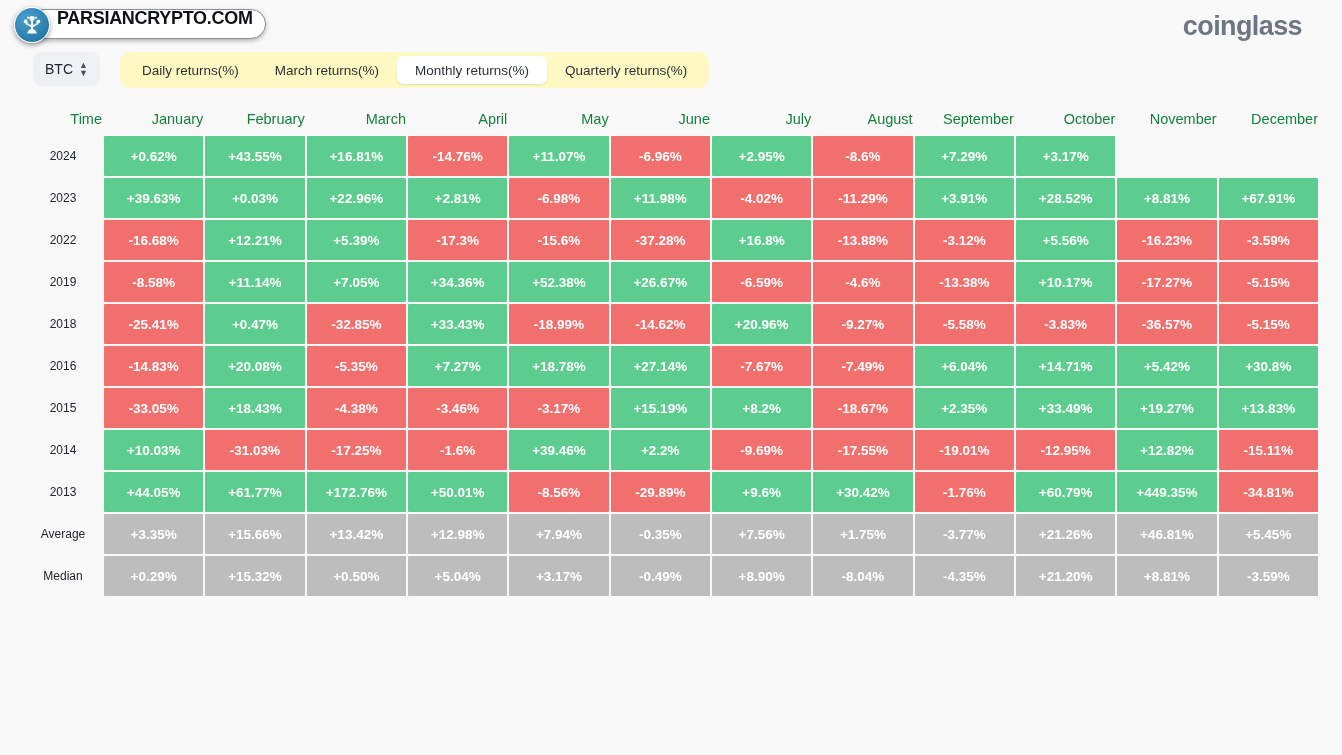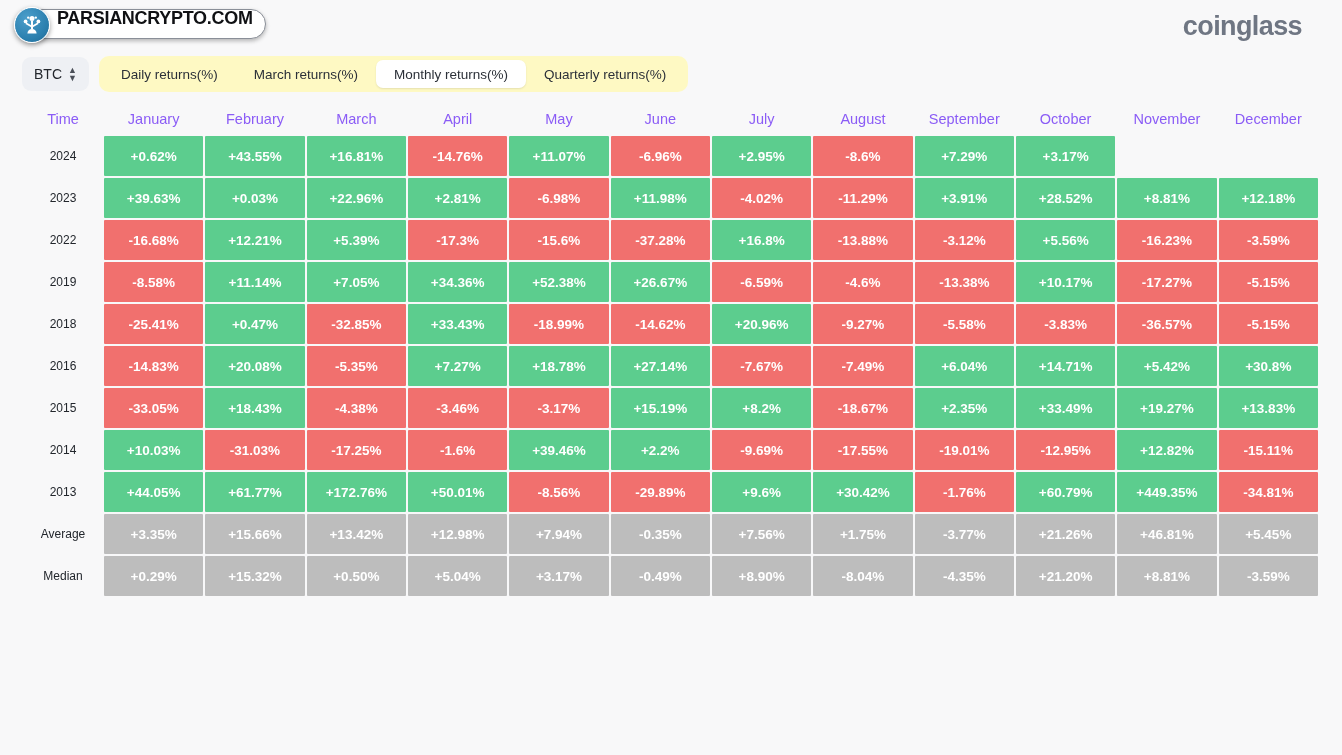--- a/index.html
+++ b/index.html
@@ -85,23 +85,23 @@
     border: 1.5px solid #ffffff;
     box-shadow: 0 2px 5px rgba(0,0,0,.4);
     display: flex;
     align-items: center;
     justify-content: center;
   }
 
   
   .toolbar {
     display: flex;
-    align-items: center;
-    gap: 10px;
-    padding: 0 22px;
+    align-items: flex-start;
+    gap: 20px;
+    padding: 0 33px;
     height: 44px;
   }
 
   .symbol-select {
     display: flex;
     align-items: center;
     gap: 6px;
     height: 34px;
     padding: 0 12px;
     background: #eef0f4;
@@ -149,23 +149,23 @@
   .table-wrap { padding: 6px 22px 0 22px; }
   table {
     width: 100%;
     border-collapse: separate;
     border-spacing: 2px 2px;
     table-layout: fixed;
   }
   thead th {
     font-size: 14.5px;
     font-weight: normal;
-    color: #8b5cf6;
+    color: #15803d;
     height: 30px;
-    text-align: center;
+    text-align: right;
     background: transparent;
   }
   th.col-time { width: 78px; }
 
   td.rowlabel {
     font-size: 12px;
     color: #22262c;
     text-align: center;
     background: transparent;
     height: 40px;
@@ -273,21 +273,21 @@
             <td class="cell pos">+0.03%</td>
             <td class="cell pos">+22.96%</td>
             <td class="cell pos">+2.81%</td>
             <td class="cell neg">-6.98%</td>
             <td class="cell pos">+11.98%</td>
             <td class="cell neg">-4.02%</td>
             <td class="cell neg">-11.29%</td>
             <td class="cell pos">+3.91%</td>
             <td class="cell pos">+28.52%</td>
             <td class="cell pos">+8.81%</td>
-            <td class="cell pos">+12.18%</td>
+            <td class="cell pos">+67.91%</td>
           </tr>
           <tr>
             <td class="rowlabel">2022</td>
             <td class="cell neg">-16.68%</td>
             <td class="cell pos">+12.21%</td>
             <td class="cell pos">+5.39%</td>
             <td class="cell neg">-17.3%</td>
             <td class="cell neg">-15.6%</td>
             <td class="cell neg">-37.28%</td>
             <td class="cell pos">+16.8%</td>

